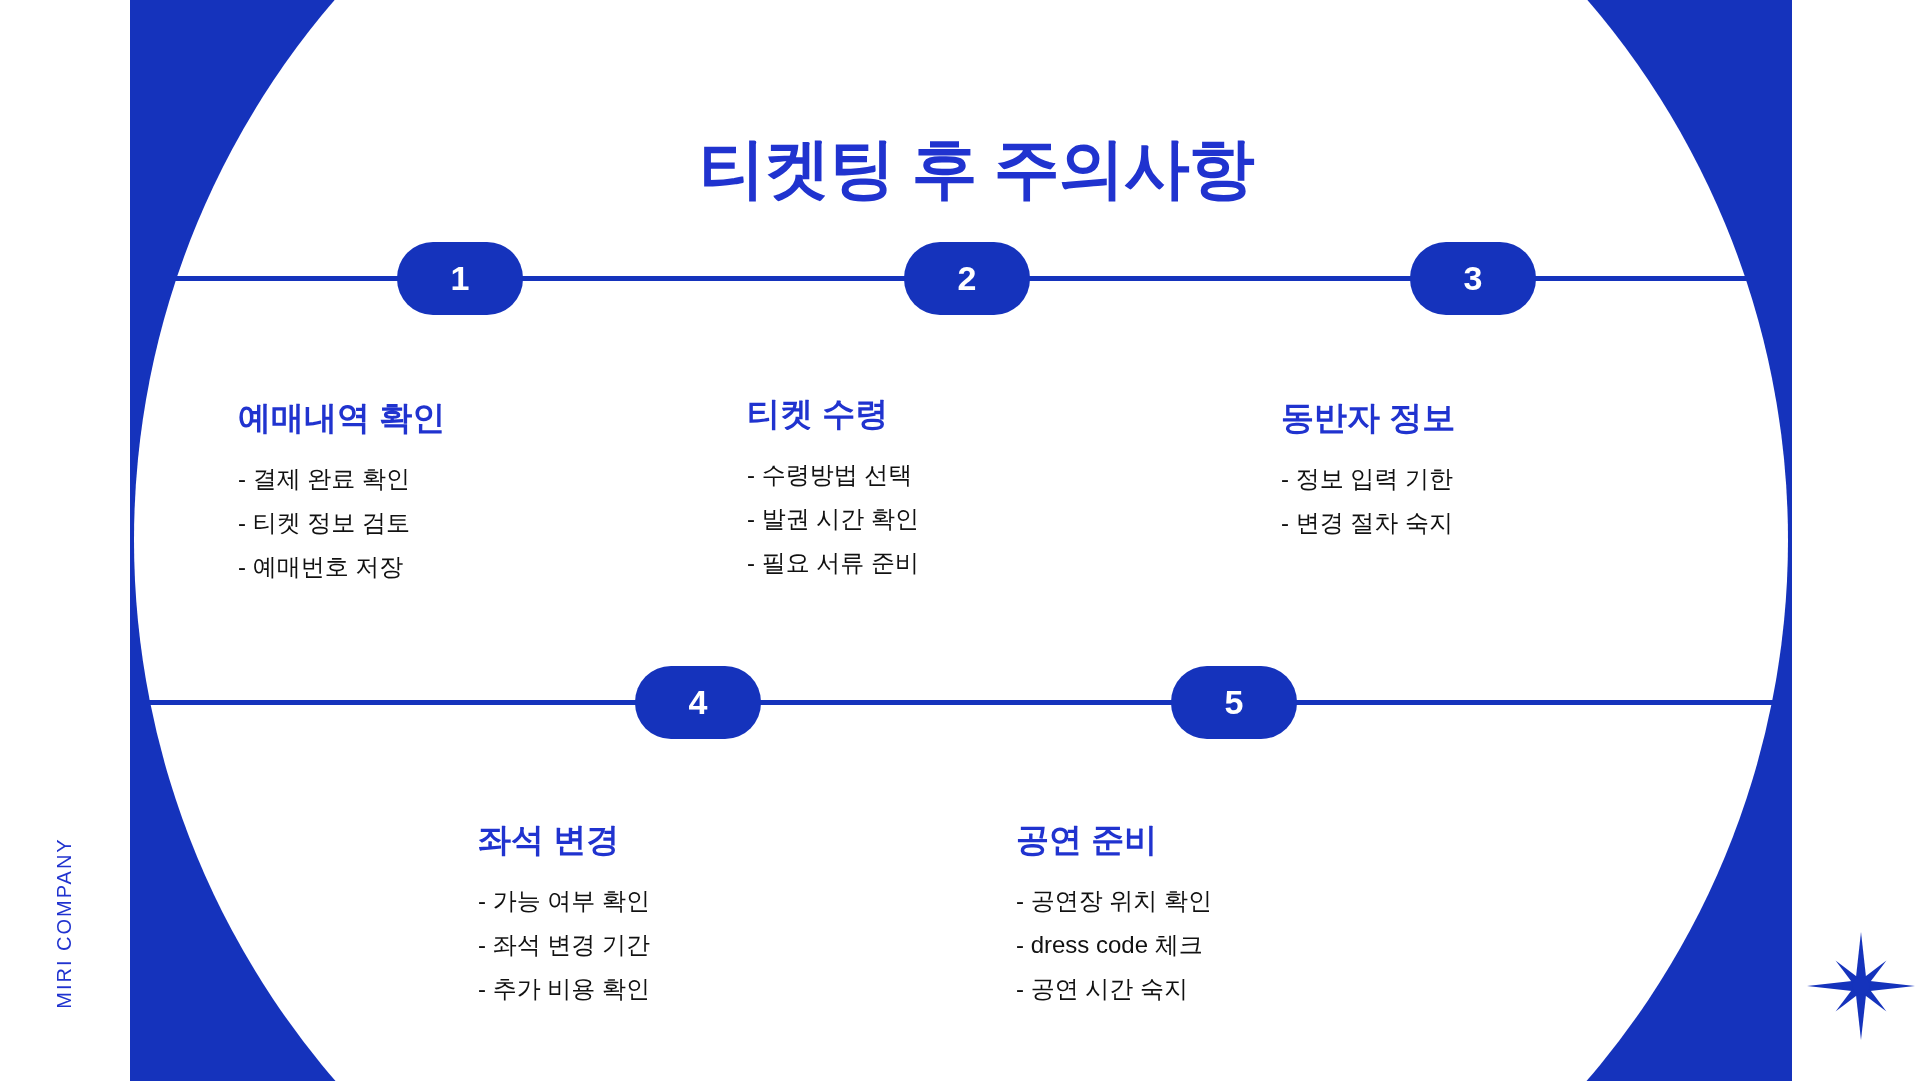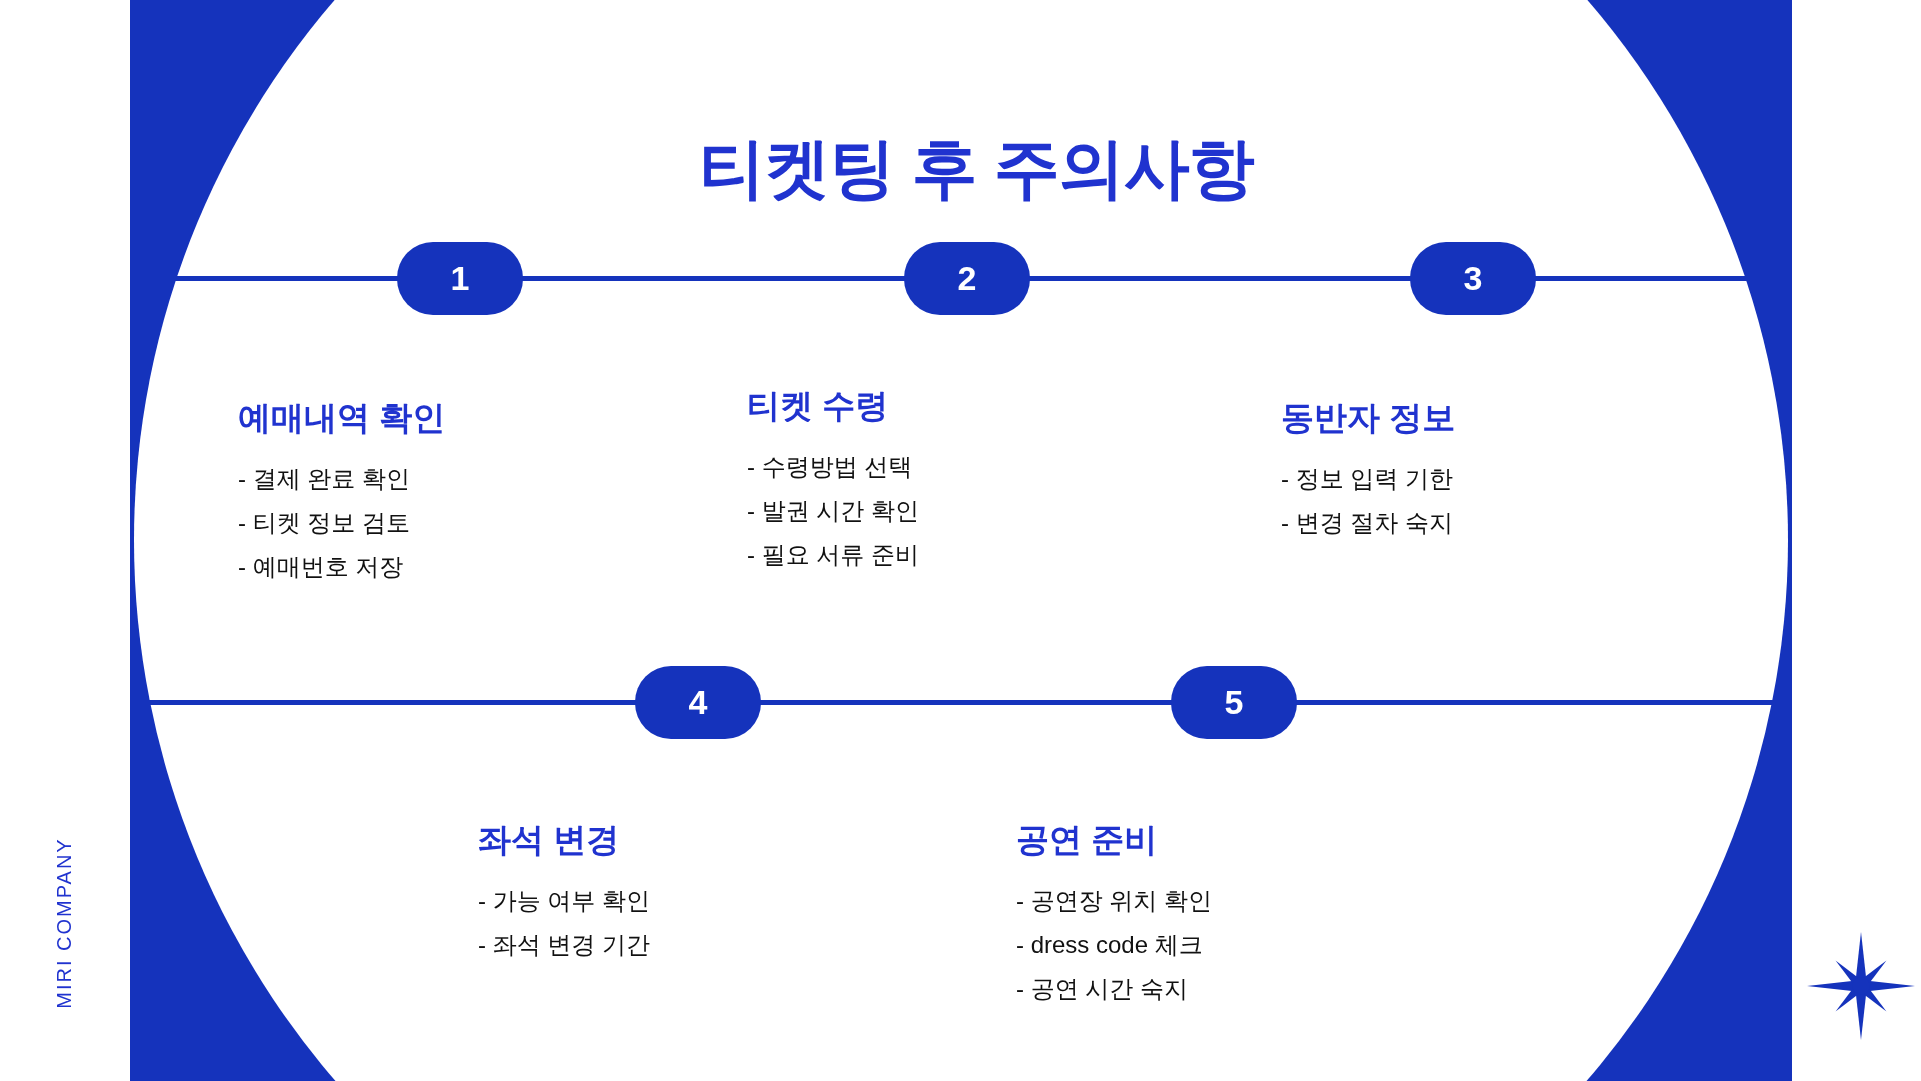--- a/index.html
+++ b/index.html
@@ -119,37 +119,38 @@
     <span>5</span>
   </div>
 
   <div class="col" style="left:238px;top:396px;">
     <h2>예매내역 확인</h2>
     <div class="item">- 결제 완료 확인</div>
     <div class="item">- 티켓 정보 검토</div>
     <div class="item">- 예매번호 저장</div>
   </div>
 
-  <div class="col" style="left:747px;top:384px;">
+  <div class="col" style="left:747px;top:392px;">
     <h2>티켓 수령</h2>
     <div class="item">- 수령방법 선택</div>
     <div class="item">- 발권 시간 확인</div>
     <div class="item">- 필요 서류 준비</div>
   </div>
 
   <div class="col" style="left:1281px;top:396px;">
     <h2>동반자 정보</h2>
     <div class="item">- 정보 입력 기한</div>
     <div class="item">- 변경 절차 숙지</div>
   </div>
 
   <div class="col" style="left:478px;top:818px;">
     <h2>좌석 변경</h2>
     <div class="item">- 가능 여부 확인</div>
     <div class="item">- 좌석 변경 기간</div>
+    <div class="item">- 추가 비용 확인</div>
   </div>
 
   <div class="col" style="left:1016px;top:818px;">
     <h2>공연 준비</h2>
     <div class="item">- 공연장 위치 확인</div>
     <div class="item">- dress code 체크</div>
     <div class="item">- 공연 시간 숙지</div>
   </div>
 
   <div class="brand">MIRI COMPANY</div>

